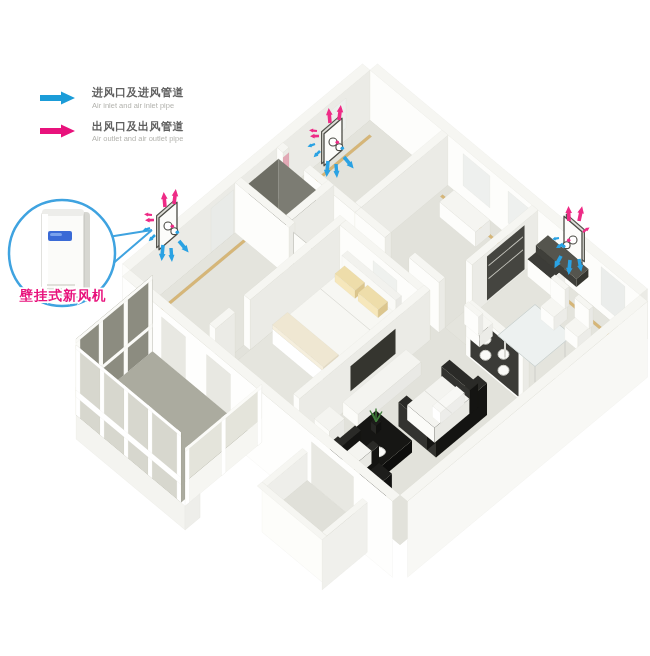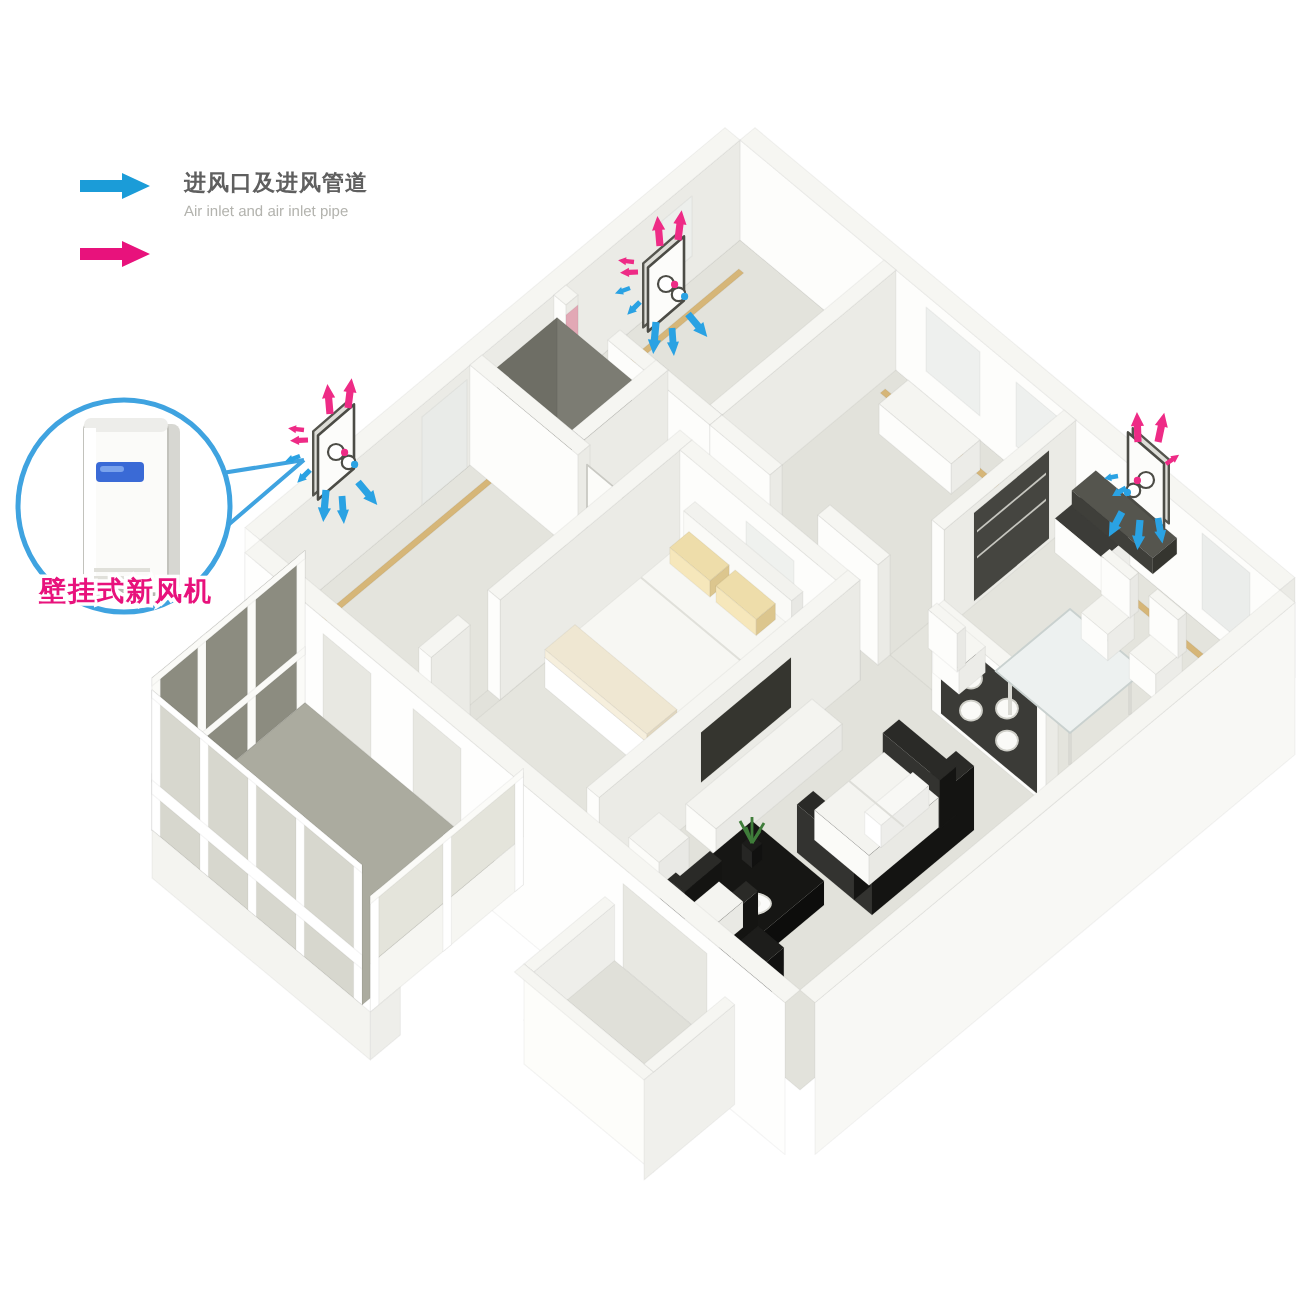--- a/index.html
+++ b/index.html
@@ -1,19 +1,19 @@
 <!DOCTYPE html>
 <html><head>
 <meta charset="utf-8">
 <style>
   html,body{margin:0;padding:0;background:#ffffff;}
   body{width:650px;height:656px;position:relative;overflow:hidden;
        font-family:"Liberation Sans",sans-serif;}
   .legend{position:absolute;left:40px;top:86px;z-index:5;}
-  .legend-row{display:flex;align-items:flex-start;margin-bottom:10px;}
+  .legend-row{display:flex;align-items:center;margin-bottom:10px;}
   .legend-arrow{margin-right:16px;flex:0 0 auto;margin-top:0;}
   .legend-zh{font-size:11px;font-weight:bold;color:#5f5f5f;line-height:1.15;letter-spacing:0.5px;}
   .legend-en{font-size:7.5px;color:#b3b3ae;line-height:1.2;margin-top:2px;}
   #plan-svg{position:absolute;left:0;top:0;}
   .callout-label{font-size:13.5px;font-weight:bold;letter-spacing:1px;
      paint-order:stroke;stroke:#ffffff;stroke-width:3.5px;text-anchor:middle;
      font-family:"Liberation Sans",sans-serif;}
 </style>
 </head>
 <body>
@@ -25,20 +25,24 @@
     </svg>
     <div class="legend-texts">
       <div class="legend-zh">进风口及进风管道</div>
       <div class="legend-en">Air inlet and air inlet pipe</div>
     </div>
   </div>
   <div class="legend-row">
     <svg class="legend-arrow" width="36" height="14" viewBox="0 0 36 14">
       <polygon points="0,4 21,4 21,0.5 35,7 21,13.5 21,10 0,10" fill="#e8127c"></polygon>
     </svg>
+    <div class="legend-texts">
+      <div class="legend-zh">出风口及出风管道</div>
+      <div class="legend-en">Air outlet and air outlet pipe</div>
+    </div>
   </div>
 </div>
 
 <svg id="plan-svg" width="650" height="656" viewBox="0 0 650 656">
   <g id="scene">
       <polygon points="370.0,120.0 640.0,345.0 400.0,545.0 130.0,320.0" fill="#e2e2db" stroke="rgba(60,60,50,0.05)" stroke-width="0.6" stroke-linejoin="round"></polygon>
       <polygon points="346.0,270.0 424.0,335.0 293.5,443.8 215.5,378.8" fill="#e5e5de" stroke="rgba(60,60,50,0.05)" stroke-width="0.6" stroke-linejoin="round"></polygon>
       <polygon points="241.0,227.5 313.0,287.5 209.5,373.8 137.5,313.8" fill="#e4e4dd" stroke="rgba(60,60,50,0.05)" stroke-width="0.6" stroke-linejoin="round"></polygon>
       <polygon points="370.0,120.0 442.0,180.0 355.0,252.5 283.0,192.5" fill="#e3e3dc" stroke="rgba(60,60,50,0.05)" stroke-width="0.6" stroke-linejoin="round"></polygon>
       <polygon points="532.0,255.0 640.0,345.0 553.0,417.5 445.0,327.5" fill="#e4e4dd" stroke="rgba(60,60,50,0.05)" stroke-width="0.6" stroke-linejoin="round"></polygon>

